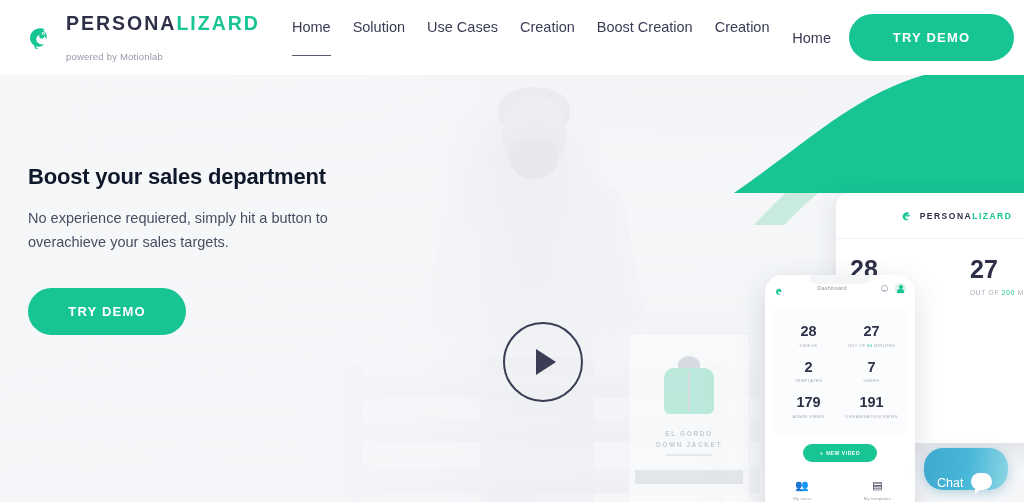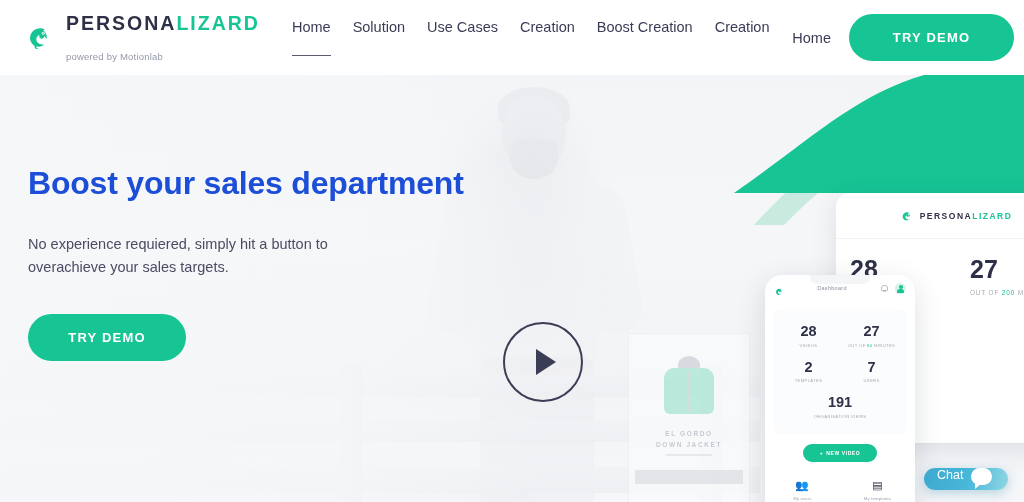--- a/index.html
+++ b/index.html
@@ -100,23 +100,23 @@
   }
   .wave-mint {
     position:absolute; right:0; top:0; width:420px; height:160px;
     background:#bfe7da; opacity:.85;
     clip-path:path("M420,0 L420,16 C330,26 250,80 180,150 L150,150 C230,62 320,10 420,0 Z");
     z-index:2;
   }
 
   
   .hero-copy { position:absolute; left:28px; top:88px; z-index:20; }
-  .h1-green { font-size:32px; font-weight:bold; color:#1d4ed8; letter-spacing:-.2px; line-height:1.28; white-space:nowrap; }
+  .h1-green { font-size:22px; font-weight:bold; color:#0f172a; letter-spacing:-.2px; line-height:1.28; white-space:nowrap; }
   .h1-dark  { font-size:29px; font-weight:bold; color:#2e3047; letter-spacing:-.2px; line-height:1.28; white-space:nowrap; }
-  .hero-sub { margin-top:29px; font-size:14.5px; line-height:1.62; color:#4a4c63; }
+  .hero-sub { margin-top:16px; font-size:14.5px; line-height:1.62; color:#4a4c63; }
   .btn-demo-hero {
     margin-top:34px; background:#16c494; color:#fff; border:none; cursor:pointer;
     font-size:13px; font-weight:bold; letter-spacing:1.2px;
     width:158px; height:47px; border-radius:24px; white-space:nowrap;
   }
 
   
   .play-btn {
     position:absolute; left:503px; top:247px; width:80px; height:80px;
     border-radius:50%; border:2.5px solid #3b3d55; z-index:25;
@@ -195,23 +195,23 @@
     display:flex; align-items:center; justify-content:center; gap:3px; cursor:pointer;
   }
   .phone-icons { margin-top:18px; display:flex; }
   .p-icon { flex:1; display:flex; flex-direction:column; align-items:center; gap:5px; cursor:pointer; }
   .p-icon .glyph { font-size:11px; color:#2e3047; line-height:1; }
   .p-icon .cap { font-size:4.2px; color:#9aa0ab; letter-spacing:.2px; }
 
   
   .chat-widget {
     position:absolute; right:16px; bottom:12px; z-index:80;
-    width:84px; height:22px; border-radius:19px;
+    width:84px; height:42px; border-radius:19px;
     background:linear-gradient(100deg,#3ea9cf 0%,#48b7d8 52%,#8fd6e4 100%);
-    display:flex; align-items:flex-start; cursor:pointer;
+    display:flex; align-items:flex-end; cursor:pointer;
     box-shadow:0 3px 12px rgba(60,140,175,.35);
   }
   .chat-label { margin-left:13px; color:#fff; font-size:12.5px; }
   .chat-bubble {
     margin-left:8px; width:21px; height:17px; background:#fff; border-radius:9px; position:relative;
   }
   .chat-bubble::after {
     content:""; position:absolute; left:4px; bottom:-4px;
     border-top:6px solid #fff; border-right:7px solid transparent;
   }
@@ -364,20 +364,24 @@
             <div class="num">2</div>
             <div class="lab">TEMPLATES</div>
           </div>
           <div class="p-stat">
             <div class="num">7</div>
             <div class="lab">USERS</div>
           </div>
         </div>
         <div class="phone-row">
           <div class="p-stat">
+            <div class="num">179</div>
+            <div class="lab">ADMIN VIEWS</div>
+          </div>
+          <div class="p-stat">
             <div class="num">191</div>
             <div class="lab">ORGANISATION VIEWS</div>
           </div>
         </div>
       </div>
 
       <div class="phone-newbtn">
         <span>+</span>
         <span>NEW VIDEO</span>
       </div>

